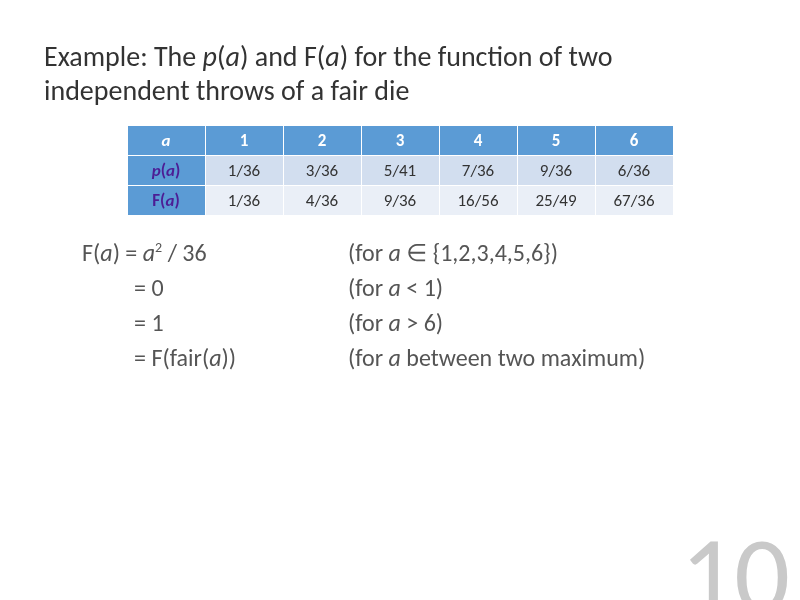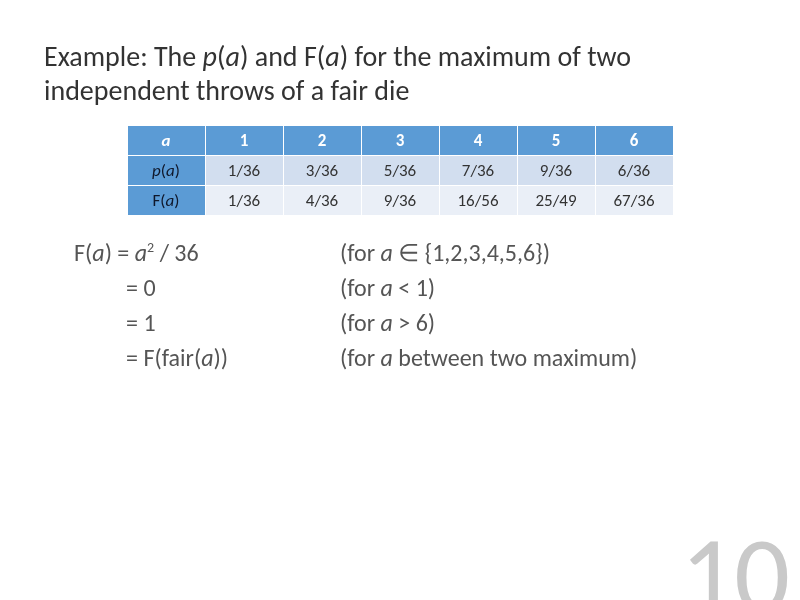--- a/index.html
+++ b/index.html
@@ -48,34 +48,34 @@
     background: #5b9bd5;
     color: #fff;
     font-weight: 600;
     width: 78px;
   }
   table.dist thead th:first-child { font-style: italic; }
   table.dist tbody tr:nth-child(1) td { background: #d2deef; }
   table.dist tbody tr:nth-child(2) td { background: #eaeff7; margin-top: 6px; }
   table.dist tbody td:first-child {
     background: #5b9bd5 !important;
-    color: #0f172a;
-    font-weight: 400;
+    color: #4c1d95;
+    font-weight: 700;
   }
   table.dist tbody td:first-child .it { font-style: italic; }
 
   .formulas {
     display: flex;
     gap: 36px;
     font-size: 24px;
     color: #555;
     font-weight: 300;
     margin-left: 30px;
   }
-  .formulas .col-left { min-width: 230px; }
+  .formulas .col-left { min-width: 230px; margin-left: 8px; }
   .formulas .row { line-height: 1.45; white-space: nowrap; }
   .formulas .row.first { margin-left: 0; }
   .formulas .col-left .row.indent { margin-left: 52px; }
   .formulas .it { font-style: italic; }
   .sup { font-size: 14px; vertical-align: super; }
 
   .page-number {
     position: absolute;
     right: 12px;
     bottom: -30px;
@@ -86,41 +86,41 @@
     line-height: 1;
   }
 </style>
 </head>
 <body>
 
 <div class="slide">
 
 
   <div class="subtitle">
-    <span>Example: The </span><span class="it">p</span><span>(</span><span class="it">a</span><span>) and F(</span><span class="it">a</span><span>) for the maximum of two independent  throws of a fair die</span>
+    <span>Example: The </span><span class="it">p</span><span>(</span><span class="it">a</span><span>) and F(</span><span class="it">a</span><span>) for the function of two independent  throws of a fair die</span>
   </div>
 
   <table class="dist">
     <thead>
       <tr>
         <th>a</th>
         <th>1</th>
         <th>2</th>
         <th>3</th>
         <th>4</th>
         <th>5</th>
         <th>6</th>
       </tr>
     </thead>
     <tbody>
       <tr>
         <td><span class="it">p</span><span>(</span><span class="it">a</span><span>)</span></td>
         <td>1/36</td>
         <td>3/36</td>
-        <td>5/36</td>
+        <td>5/41</td>
         <td>7/36</td>
         <td>9/36</td>
         <td>6/36</td>
       </tr>
       <tr>
         <td><span>F(</span><span class="it">a</span><span>)</span></td>
         <td>1/36</td>
         <td>4/36</td>
         <td>9/36</td>
         <td>16/56</td>

